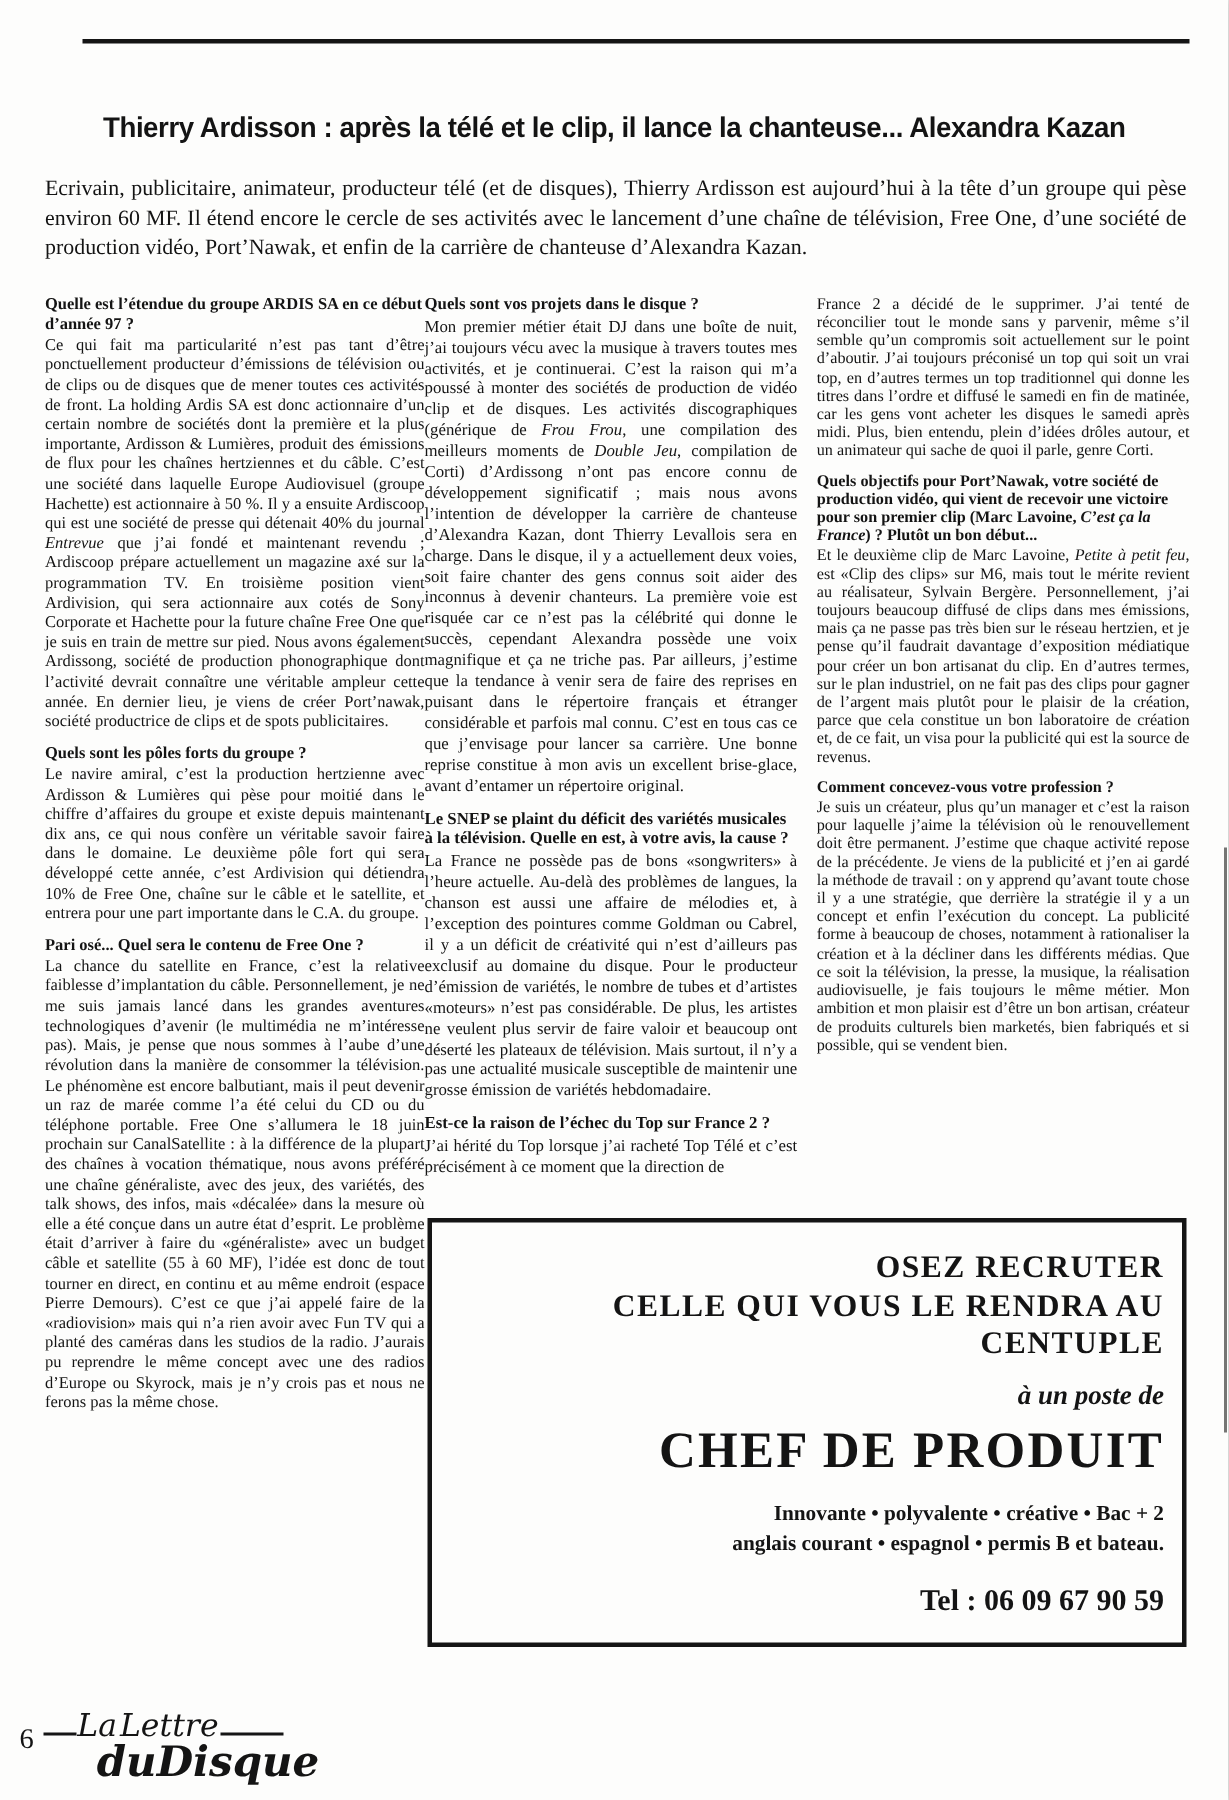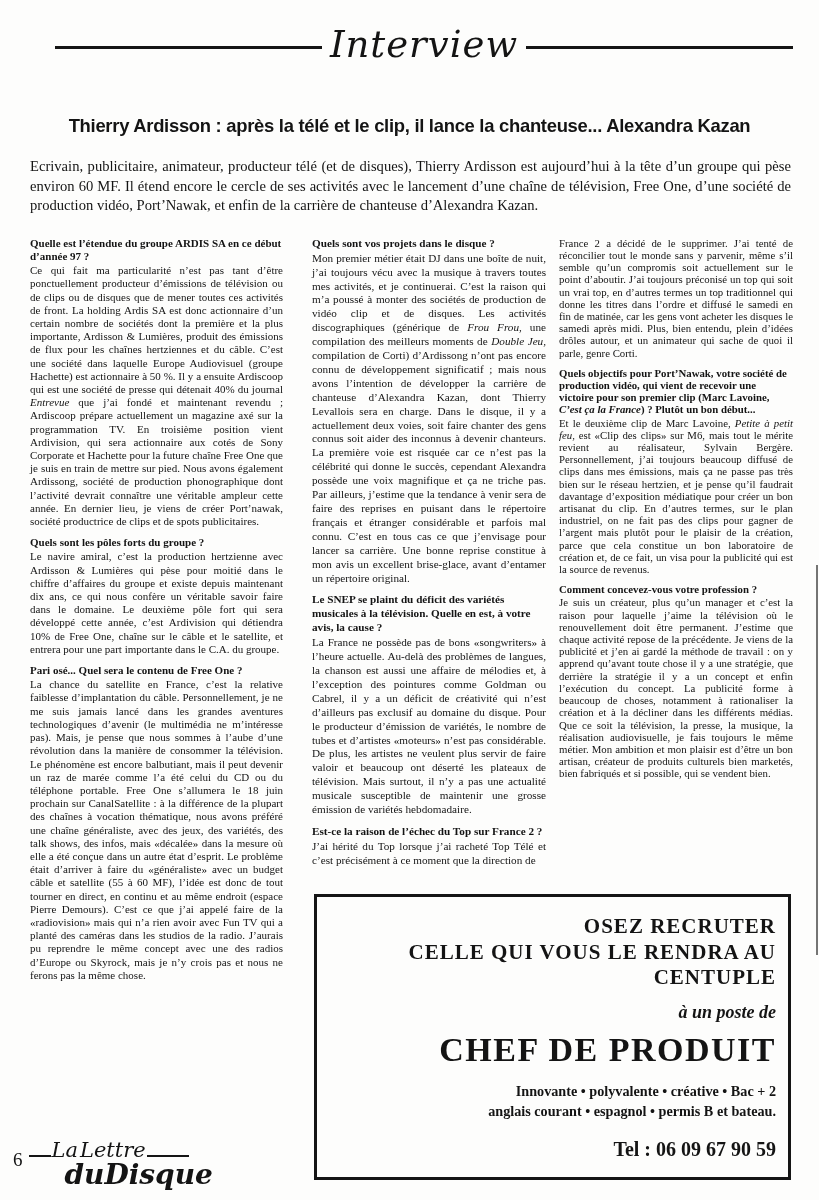--- a/index.html
+++ b/index.html
@@ -42,21 +42,21 @@
     margin:20px 28px 12px 30px;
     font-weight:normal;
     font-size:14.6px;
     line-height:19.6px;
     text-align:justify;
   }
   
   .columns{
     display:flex;
     margin:21px 26px 0 30px;
-    gap:29px;
+    gap:0;
   }
   .col{min-width:0;}
   .col-1{width:253px;flex:none;font-size:11px;line-height:13.2px;}
   .right-wrap{flex:1;display:flex;flex-direction:column;min-width:0;}
   .cols-23{display:flex;gap:13px;}
   .col-2{flex:1;font-size:11.2px;line-height:13.9px;}
   .col-3{flex:1;font-size:10.8px;line-height:12.2px;}
   .answer{
     margin:0;
     text-align:justify;
@@ -104,21 +104,20 @@
   
   .scan-edge{position:absolute;right:1px;top:565px;width:2px;height:390px;background:#3a3a3a;opacity:.7;}
 </style>
 </head>
 <body>
 
 <div class="page">
 
   <div class="section-header">
     <span class="rule"></span>
-    <span class="section-title">Interview</span>
     <span class="rule"></span>
   </div>
 
   <h1 class="article-title">Thierry Ardisson : après la télé et le clip, il lance la chanteuse... Alexandra Kazan</h1>
 
   <p class="article-intro">Ecrivain, publicitaire, animateur, producteur télé (et de disques), Thierry Ardisson est aujourd’hui à la tête d’un groupe qui pèse environ 60 MF. Il étend encore le cercle de ses activités avec le lancement d’une chaîne de télévision, Free One, d’une société de production vidéo, Port’Nawak, et enfin de la carrière de chanteuse d’Alexandra Kazan.</p>
 
   <div class="columns">
     <div class="col col-1">
         <h3 class="question">Quelle est l’étendue du groupe ARDIS SA en ce début d’année 97 ?</h3>

